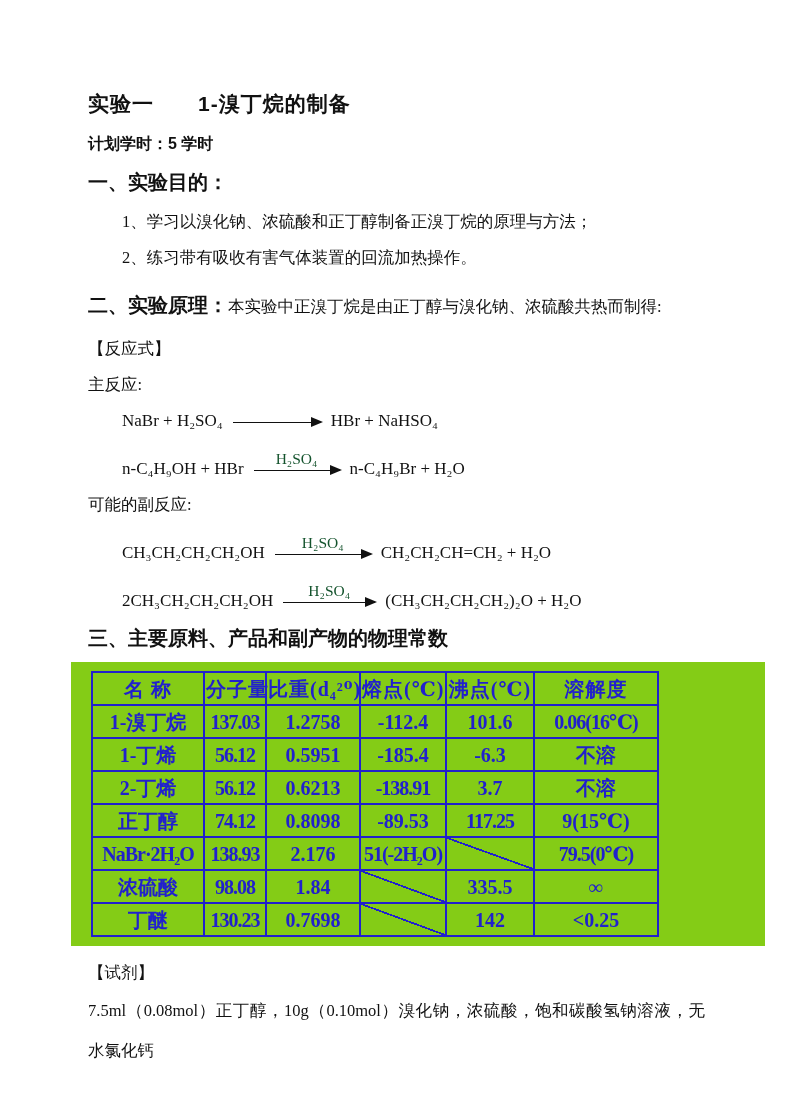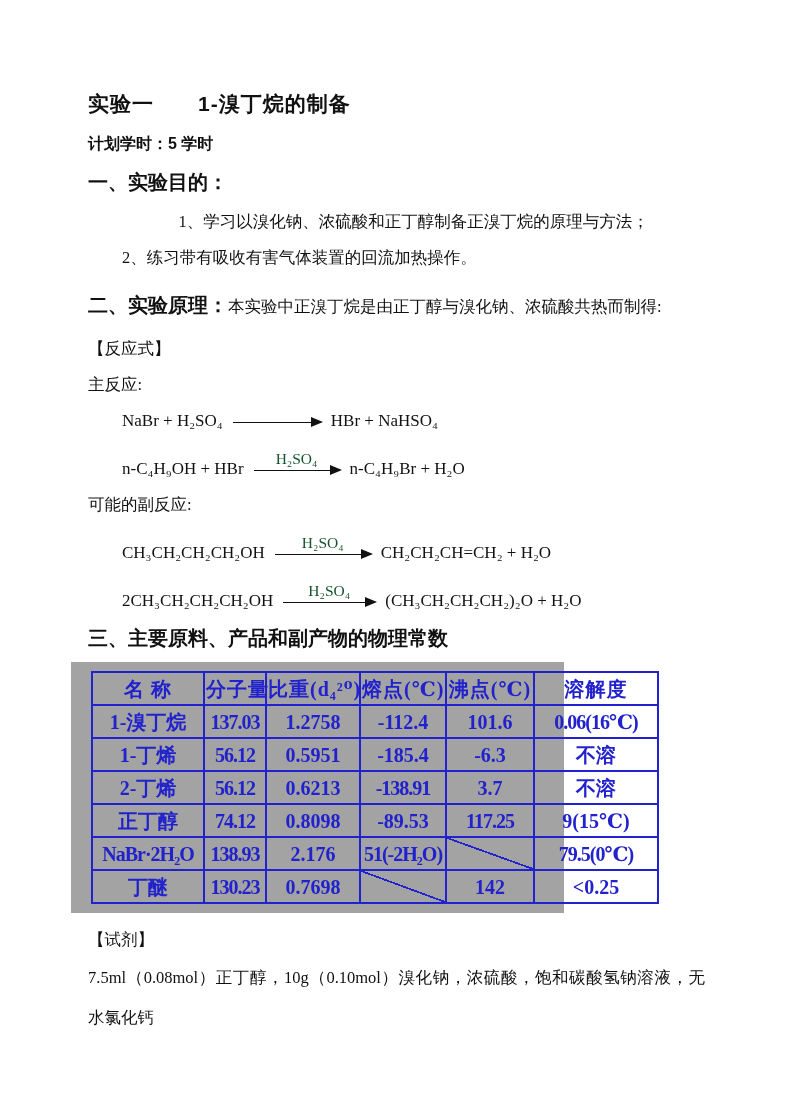--- a/index.html
+++ b/index.html
@@ -13,39 +13,39 @@
     font-size:21px;font-weight:bold;
     font-family:"Liberation Sans","DejaVu Sans",sans-serif;
     margin:0;letter-spacing:1px;
   }
   .plan{font-size:16px;font-weight:bold;margin:16px 0 0 0;
     font-family:"Liberation Sans","DejaVu Sans",sans-serif;}
   .h-num{font-size:20px;font-weight:bold;margin:14px 0 0 0;
     font-family:"Liberation Sans","DejaVu Sans",sans-serif;}
   .body-text{font-size:16.5px;line-height:2.2;margin:0;}
   .indent{margin-left:34px;}
-  .mt8{margin-top:8px;text-align:center;} .mt4{margin-top:4px;}
+  .mt8{margin-top:8px;} .mt4{margin-top:4px;}
   .sec2{margin-top:6px;}
   .sec2 .h-inline{font-size:20px;font-weight:bold;
     font-family:"Liberation Sans","DejaVu Sans",sans-serif;}
   
   .equation{font-size:17px;margin:8px 0 8px 34px;white-space:nowrap;}
   .equation.pad-top{padding-top:20px;margin-top:0;}
   .equation.pad-bottom{padding-bottom:12px;}
   .rxn-arrow{position:relative;display:inline-block;height:0;
     border-top:1.8px solid #111;margin:0 10px;vertical-align:middle;}
   .w88{width:88px;} .w86{width:86px;} .w96{width:96px;} .w92{width:92px;} .w80{width:80px;}
   .rxn-arrow::after{content:'';position:absolute;right:-2px;top:-5.8px;width:0;height:0;
     border-left:12px solid #111;border-top:5px solid transparent;border-bottom:5px solid transparent;}
   .cond-above{position:absolute;left:50%;transform:translateX(-50%);bottom:3px;
     font-size:15.5px;white-space:nowrap;color:#14532d;}
   .cond-below{position:absolute;left:38%;transform:translateX(-50%);top:1px;
     font-size:16px;color:#111;line-height:1;}
   
-  .table-wrap{position:relative;left:-17px;width:493px;background:#a3a3a3;
+  .table-wrap{position:relative;left:-17px;width:694px;background:#84cc16;
     padding:9px 4px 9px 20px;box-sizing:border-box;margin-top:10px;}
   table.constants{border-collapse:collapse;table-layout:fixed;width:566px;
     font-family:"Liberation Serif","DejaVu Serif",serif;}
   table.constants td,table.constants th{
     border:2px solid #2121cd;color:#2121cd;font-weight:bold;
     text-align:center;vertical-align:middle;height:31px;padding:0 1px;
     font-size:20px;white-space:nowrap;overflow:visible;line-height:1;}
   table.constants th{font-size:20px;letter-spacing:1px;}
   td.slash{background:linear-gradient(to right top,
     transparent 48.6%, #2121cd 48.6%, #2121cd 51.6%, transparent 51.6%);}
@@ -146,20 +146,28 @@
       </tr>
       <tr>
         <td class="tight">NaBr·2H₂O</td>
         <td class="tight">138.93</td>
         <td>2.176</td>
         <td class="tight">51(-2H₂O)</td>
         <td class="slash"></td>
         <td class="tight">79.5(0℃)</td>
       </tr>
       <tr>
+        <td>浓硫酸</td>
+        <td class="tight">98.08</td>
+        <td>1.84</td>
+        <td class="slash"></td>
+        <td>335.5</td>
+        <td>∞</td>
+      </tr>
+      <tr>
         <td>丁醚</td>
         <td class="tight">130.23</td>
         <td>0.7698</td>
         <td class="slash"></td>
         <td>142</td>
         <td>&lt;0.25</td>
       </tr>
     </tbody>
       </table>
   </div>

